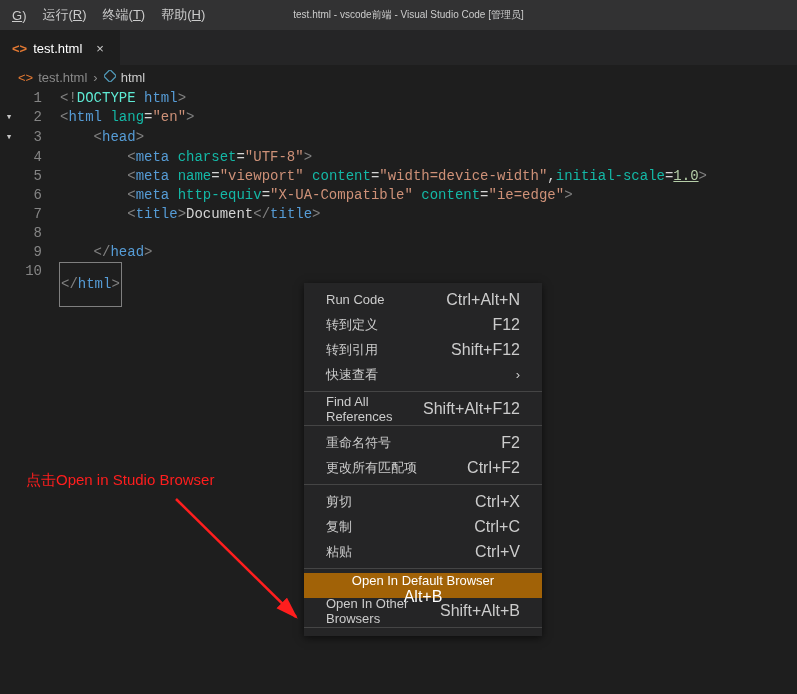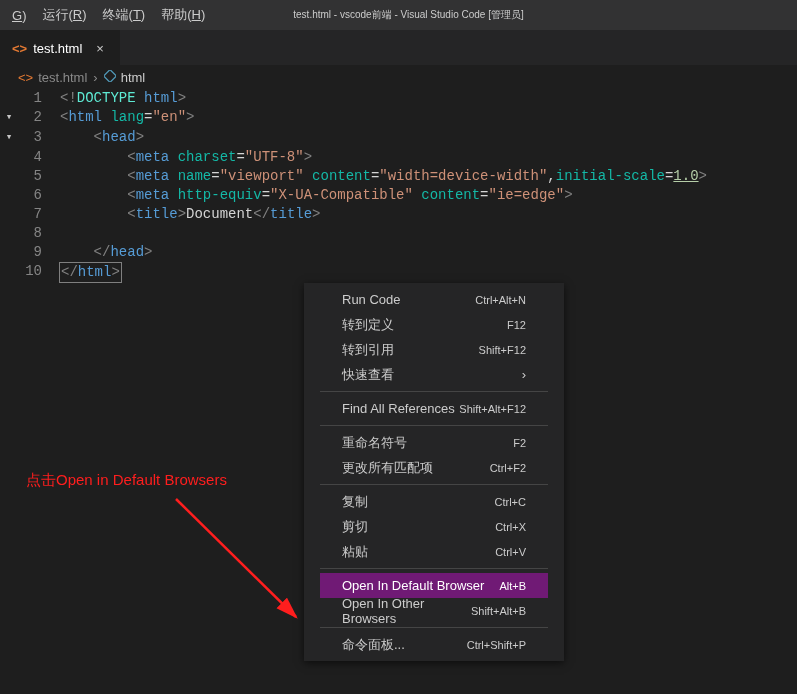--- a/index.html
+++ b/index.html
@@ -101,53 +101,54 @@
   .c-doct   { color: #5eead4; }
   .c-attr   { color: #14b8a6; }
   .c-op     { color: #d4d4d4; }
   .c-str    { color: #ce9178; }
   .c-text   { color: #d4d4d4; }
   .c-num    { color: #b5cea8; text-decoration: underline; }
 
   .sel-box {
     border: 1px solid #7f7f7f;
     display: inline-block;
-    padding: 0 1px;
+    padding: 12px 1px;
     margin-left: -1px;
   }
 
   
   .ctxmenu {
     position: absolute;
     left: 304px;
     top: 283px;
-    width: 260px;
+    width: 238px;
     background: #252526;
     color: #cccccc;
     box-shadow: 0 2px 8px rgba(0,0,0,0.6);
-    padding: 4px 16px;
+    padding: 4px 0;
     font-size: 13px;
   }
   .ctxmenu .row {
     display: flex;
     align-items: center;
     justify-content: space-between;
     height: 25px;
     padding: 0 22px 0 22px;
   }
   .ctxmenu .row.hl {
-    background: #701a75;
+    background: #a16207;
     color: #ffffff;
+    flex-direction: column;
   }
   .ctxmenu .sepline {
     height: 1px;
     background: #454545;
     margin: 4px 0;
   }
-  .ctxmenu .kb { color: #cccccc; font-size: 11px; }
+  .ctxmenu .kb { color: #cccccc; font-size: 16px; }
   .ctxmenu .row.hl .kb { color: #ffffff; }
   .ctxmenu .sub { color: #cccccc; font-family: sans-serif; }
 
   
   .annot {
     position: absolute;
     left: 26px;
     top: 471px;
     color: #ff1e1e;
     font-family: "Microsoft YaHei", sans-serif;
@@ -281,48 +282,44 @@
     <div class="row">
       <span>重命名符号</span>
       <span class="kb">F2</span>
     </div>
     <div class="row">
       <span>更改所有匹配项</span>
       <span class="kb">Ctrl+F2</span>
     </div>
     <div class="sepline"></div>
     <div class="row">
+      <span>剪切</span>
+      <span class="kb">Ctrl+X</span>
+    </div>
+    <div class="row">
       <span>复制</span>
       <span class="kb">Ctrl+C</span>
-    </div>
-    <div class="row">
-      <span>剪切</span>
-      <span class="kb">Ctrl+X</span>
     </div>
     <div class="row">
       <span>粘贴</span>
       <span class="kb">Ctrl+V</span>
     </div>
     <div class="sepline"></div>
     <div class="row hl">
       <span>Open In Default Browser</span>
       <span class="kb">Alt+B</span>
     </div>
     <div class="row">
       <span>Open In Other Browsers</span>
       <span class="kb">Shift+Alt+B</span>
     </div>
     <div class="sepline"></div>
-    <div class="row">
-      <span>命令面板...</span>
-      <span class="kb">Ctrl+Shift+P</span>
-    </div>
-  </div>
-
-<div class="annot">点击Open in Default Browsers</div>
+  </div>
+
+<div class="annot">点击Open in Studio Browser</div>
 <svg class="arrow-svg" width="150" height="140">
   <defs>
     <marker id="ah" markerWidth="10" markerHeight="10" refX="8" refY="3" orient="auto">
       <path d="M0,0 L9,3 L0,6 Z" fill="#ff1e1e"></path>
     </marker>
   </defs>
   <line x1="6" y1="6" x2="126" y2="124" stroke="#ff1e1e" stroke-width="2.5" marker-end="url(#ah)"></line>
 </svg>
 
 </body></html>

